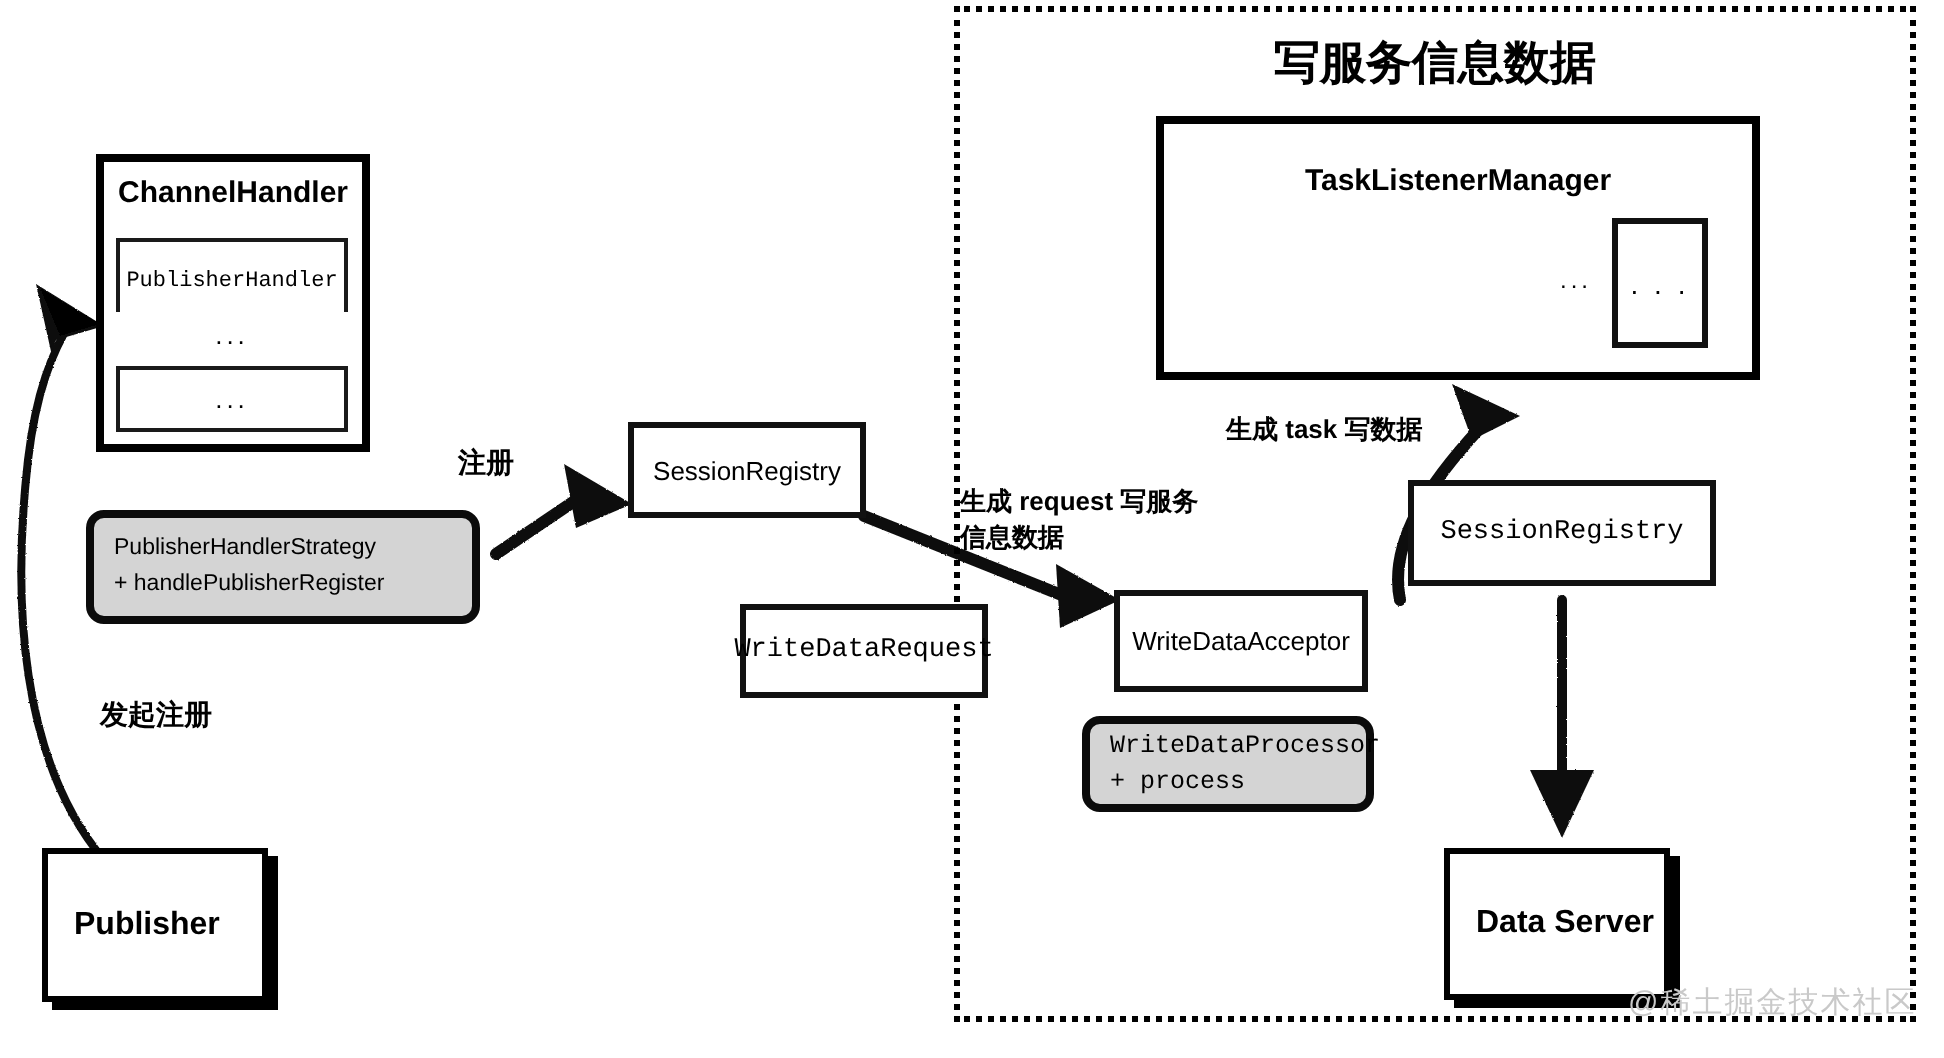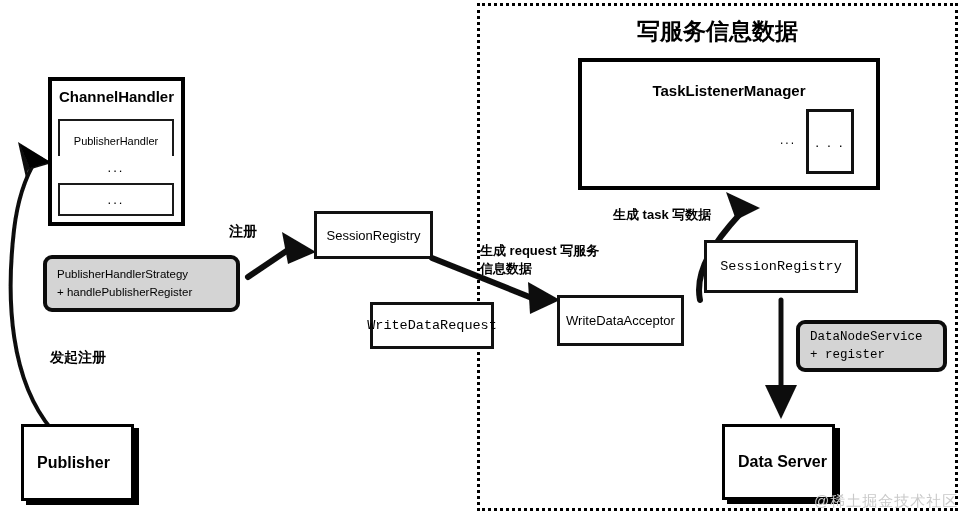--- a/index.html
+++ b/index.html
@@ -120,21 +120,21 @@
 
 
   <div class="group" style="left:477px; top:3px; width:481px; height:508px;">
     <div class="group-title" style="top:10px; font-size:23px;">写服务信息数据</div>
   </div>
 
   <div class="node sk3" style="left:48px; top:77px; width:137px; height:149px; flex-direction:column; justify-content:flex-start; padding-top:7px;">
     <span class="lbl bold" style="font-size:15px;">ChannelHandler</span>
   </div>
 
-  <div class="node sk1" style="left:58px; top:119px; width:116px; height:44px;">
+  <div class="node sk1" style="left:58px; top:119px; width:116px; height:44px;font-family:Liberation Mono, monospace;">
     <span class="lbl" style="font-size:11px;">PublisherHandler</span>
   </div>
   <div class="node" style="left:58px; top:156px; width:116px; height:22px; border:none;">
     <span class="lbl dots" style="font-size:13px;">...</span>
   </div>
   <div class="node sk1" style="left:58px; top:183px; width:116px; height:33px;">
     <span class="lbl dots" style="font-size:13px;">...</span>
   </div>
 
   <div class="node grey" style="left:43px; top:255px; width:197px; height:57px;">
@@ -165,25 +165,25 @@
   </div>
 
   <div class="node sk2" style="left:704px; top:240px; width:154px; height:53px;">
     <span class="lbl mono" style="font-size:13.5px;">SessionRegistry</span>
   </div>
 
   <div class="node sk2" style="left:557px; top:295px; width:127px; height:51px;">
     <span class="lbl" style="font-size:13px;">WriteDataAcceptor</span>
   </div>
 
+  <div class="node grey" style="left:541px; top:358px; width:146px; height:48px;">
+    <span class="lbl mono" style="font-size:12.5px; white-space:pre-line; line-height:1.45; text-align:left;">WriteDataProcessor
++ process</span>
+  </div>
 
-  <div class="node grey" style="left:796px; top:320px; width:151px; height:52px;">
-    <span class="lbl mono" style="font-size:12.5px; white-space:pre-line; line-height:1.45; text-align:left;">DataNodeService
-+ register</span>
-  </div>
 
   <div class="node" style="left:722px; top:424px; width:113px; height:76px; border:3px solid #000; box-shadow:5px 4px 0 0 #000; justify-content:flex-start; padding-left:13px;">
     <span class="lbl bold" style="font-size:16px;">Data Server</span>
   </div>
 
   <div class="edge-label" style="left:50px; top:348px; font-size:14px;">发起注册</div>
 
   <div class="edge-label" style="left:229px; top:222px; font-size:14px;">注册</div>
 
   <div class="edge-label" style="left:480px; top:242px; font-size:13px;">生成 request 写服务

